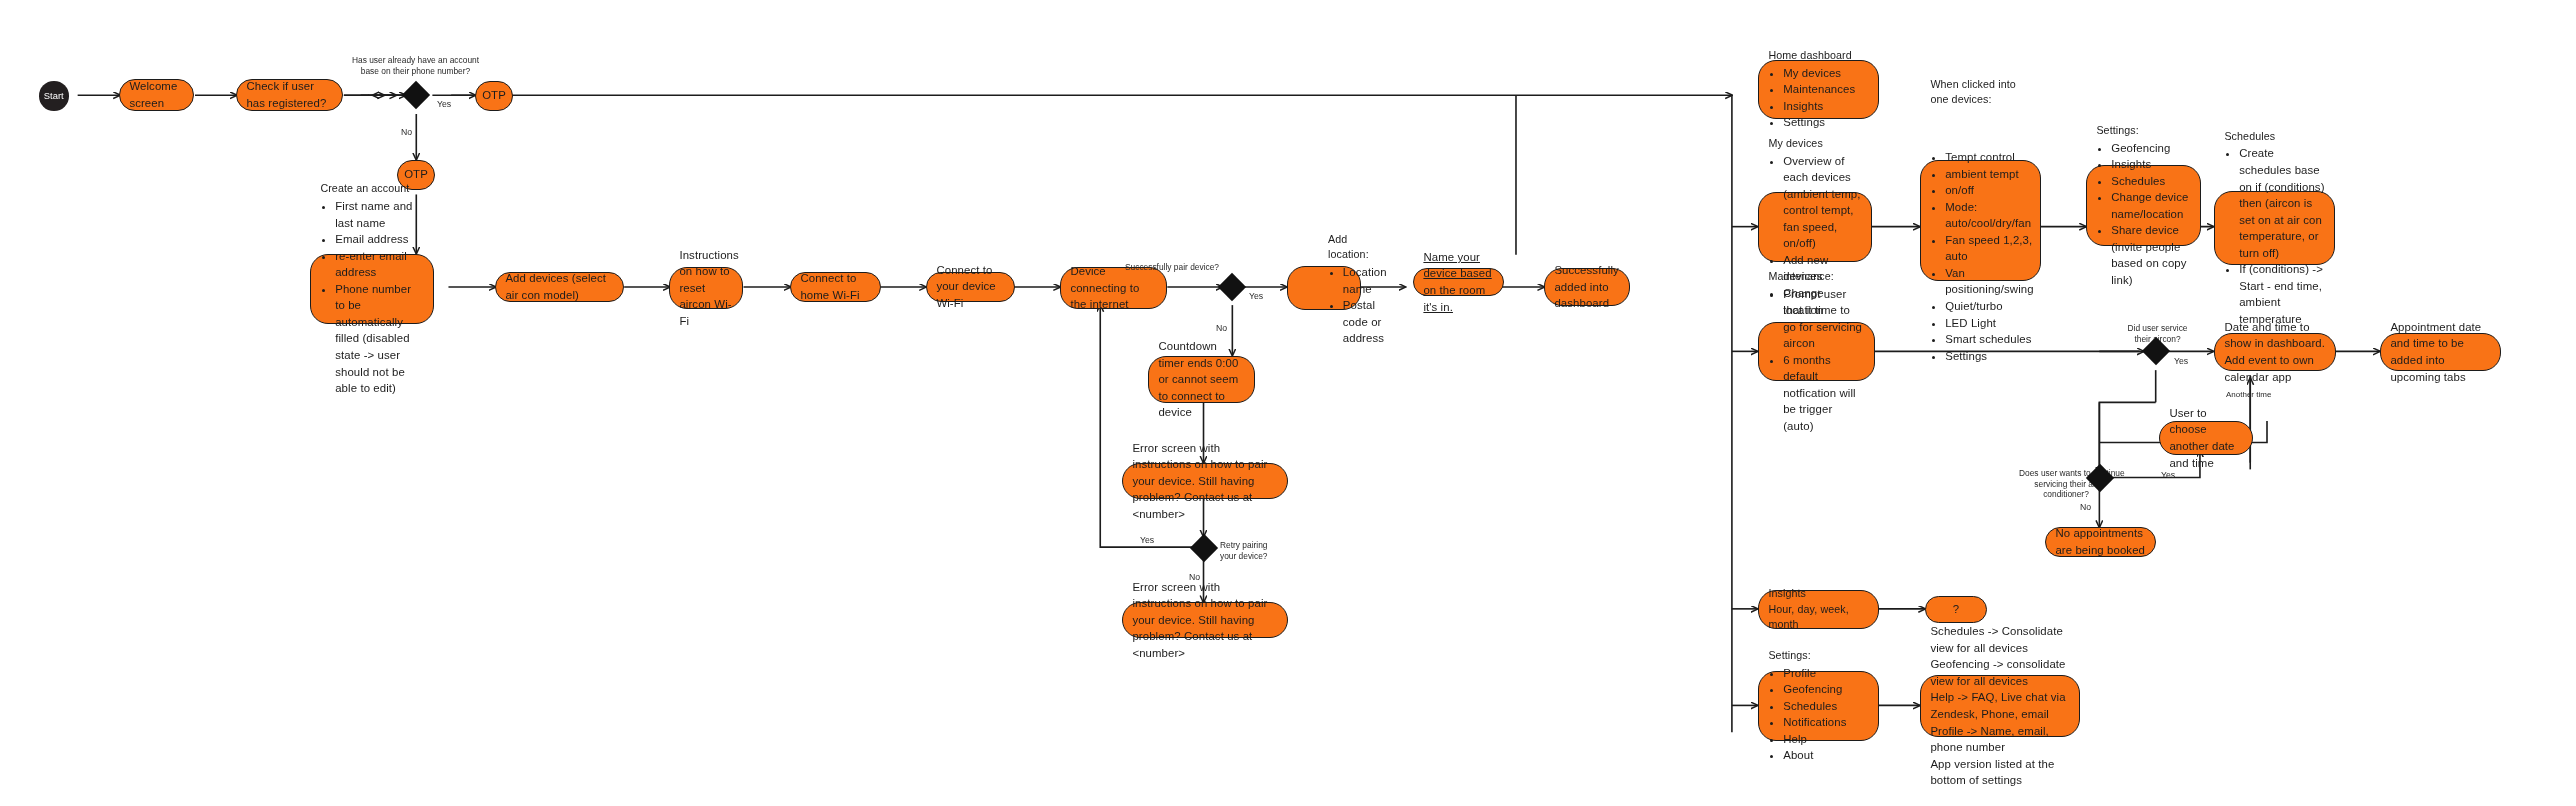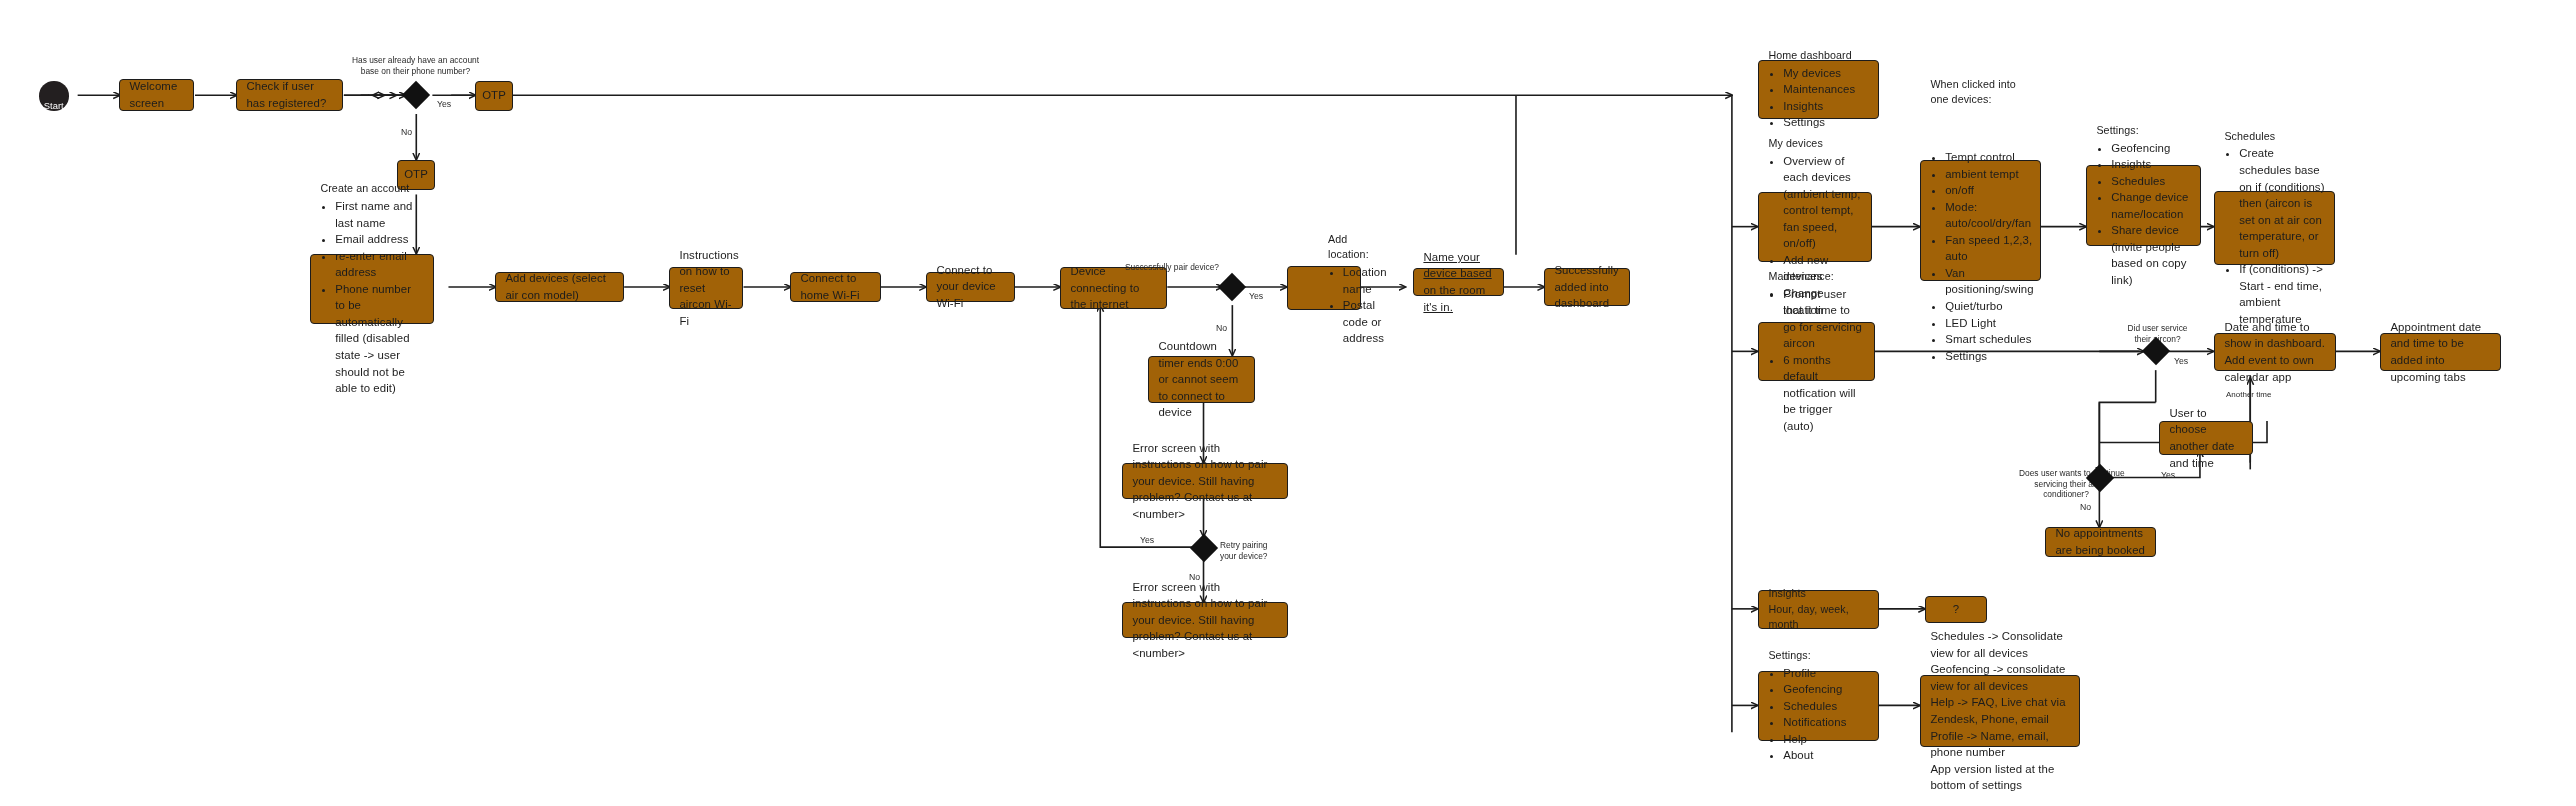--- a/index.html
+++ b/index.html
@@ -10,22 +10,22 @@
     overflow:hidden;
     position:relative;
   }
   #canvas{position:relative;width:2576px;height:806px;}
   svg#wires{position:absolute;left:0;top:0;width:2576px;height:806px;pointer-events:none;}
 
   .node{
     position:absolute;
     box-sizing:border-box;
     border:1.3px solid #1c1c1c;
-    border-radius:4px;
-    background:#a16207;
+    border-radius:18px;
+    background:#f97316;
     display:flex;
     flex-direction:column;
     justify-content:center;
     padding:6.7px 9.4px;
     font-size:11.4px;
     line-height:1.45;
     letter-spacing:0.1px;
   }
   .node.center{align-items:flex-start;}
   .node .ttl{display:block;}
@@ -147,21 +147,21 @@
     <line x1="3130" y1="712" x2="3130" y2="706"></line>
     <path d="M3146,712 L3280,712 L3280,672" marker-end="url(#ah)"></path>
     <line x1="3130" y1="728" x2="3130" y2="786" marker-end="url(#ah)"></line>
 
     <line x1="2790" y1="908" x2="2870" y2="908" marker-end="url(#ah)"></line>
 
     <line x1="2790" y1="1052" x2="2862" y2="1052" marker-end="url(#ah)"></line>
   </g>
 </svg>
 
-<div class="start" style="left:39px;top:81px;align-items:flex-end;">
+<div class="start" style="left:39px;top:81px;">
   <span>Start</span>
 </div>
 
 <div class="node" style="left:119px;top:79px;width:75px;height:32px;align-items:center;">
   <span class="ttl">Welcome screen</span>
 </div>
 
 <div class="node" style="left:236px;top:79px;width:107px;height:32px;align-items:center;">
   <span class="ttl">Check if user has registered?</span>
 </div>
@@ -355,21 +355,21 @@
   <ul>
     <li>Profile</li>
     <li>Geofencing</li>
     <li>Schedules</li>
     <li>Notifications</li>
     <li>Help</li>
     <li>About</li>
   </ul>
 </div>
 
-<div class="node center" style="left:1920px;top:675px;width:160px;height:72px;">
+<div class="node center" style="left:1920px;top:675px;width:160px;height:62px;">
   <span class="ttl">Schedules -&gt; Consolidate view for all devices</span>
   <span class="ttl">Geofencing -&gt; consolidate view for all devices</span>
   <span class="ttl">Help -&gt; FAQ, Live chat via Zendesk, Phone, email</span>
   <span class="ttl">Profile -&gt; Name, email, phone number</span>
   <span class="ttl">App version listed at the bottom of settings</span>
 </div>
 
 </div>
 
 

